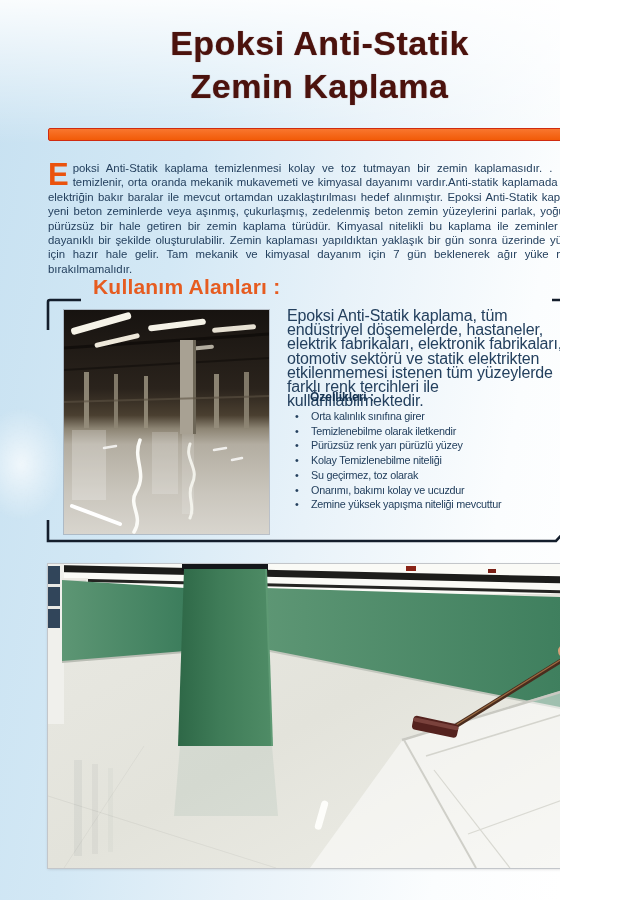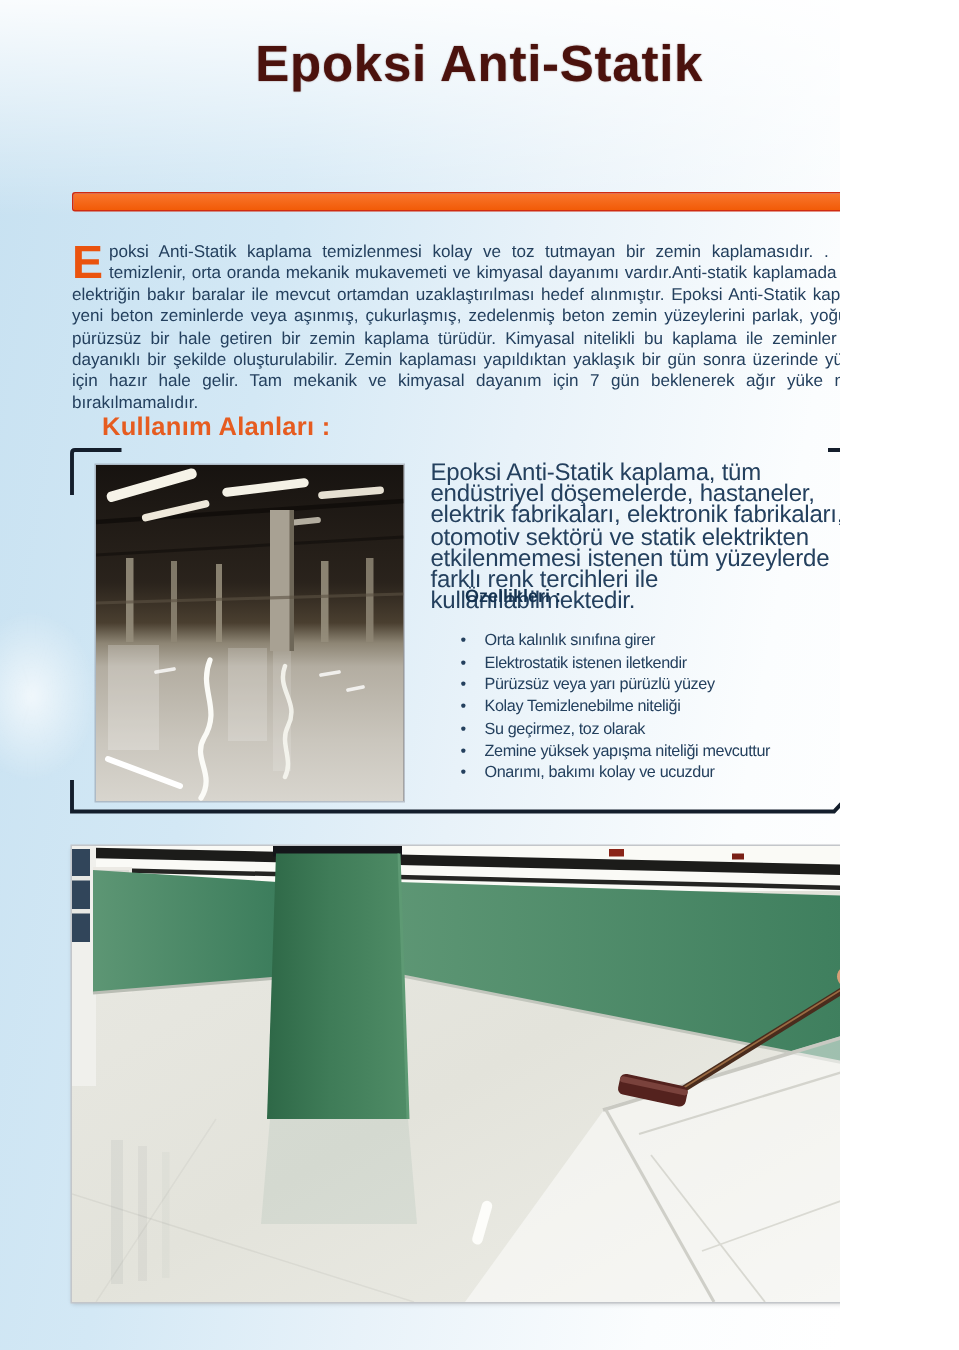--- a/index.html
+++ b/index.html
@@ -16,29 +16,29 @@
     font-size:34px;font-weight:bold;line-height:43px;letter-spacing:.5px;
     text-shadow:0 0 1px rgba(75,18,13,.6);}
   .divider{left:48px;top:128px;width:560px;height:11px;border:1px solid #cf2b10;
     background:linear-gradient(to bottom,#f8762e,#f25b07);border-radius:2px;}
   
   .intro{left:48px;top:161px;width:540px;color:#24405e;font-size:11.4px;
     line-height:14.4px;text-align:justify;margin:0;}
   .dropcap{float:left;color:#ea530e;font-size:31px;line-height:25px;font-weight:bold;
     margin:1px 4px 0 0;}
   
-  .usage-heading{left:68px;top:275px;color:#e65c20;font-size:17px;font-weight:bold;letter-spacing:.2px;text-align:center;}
+  .usage-heading{left:93px;top:275px;color:#e65c20;font-size:21px;font-weight:bold;letter-spacing:.2px;text-align:center;}
   .frame-svg{left:40px;top:290px;}
   .photo1{left:64px;top:310px;width:205px;height:224px;
     box-shadow:inset 0 0 0 2px rgba(42,27,18,.85), 0 0 0 1px rgba(120,120,130,.4);}
   .usage-desc{left:287px;top:309px;width:277px;color:#24405e;font-size:16px;
     line-height:14.2px;letter-spacing:-.15px;margin:0;}
   .features{left:287px;top:390px;width:290px;color:#24405e;}
   .features-heading{font-size:12px;font-weight:bold;color:#143250;margin-bottom:5px;margin-left:23px;}
-  .features ul{list-style:none;margin:16px;padding:0;}
+  .features ul{list-style:none;margin:4px;padding:0;}
   .features li{position:relative;padding-left:20px;font-size:10.8px;line-height:14.7px;
     letter-spacing:-.25px;white-space:nowrap;}
   .features li::before{content:"\2022";position:absolute;left:4px;top:0;color:#24405e;}
   
   .photo2{left:48px;top:564px;width:542px;height:304px;
     box-shadow:0 0 0 1px #c3c6ca, 0 1px 3px rgba(0,0,0,.18);}
   
   .sidebar-svg{left:594px;top:0;}
   .slogan{left:487px;top:745px;width:280px;height:26px;transform:rotate(-90deg);
     text-align:center;font-family:"Liberation Serif",serif;font-style:italic;
@@ -51,20 +51,21 @@
     background:radial-gradient(ellipse at 45% 50%, rgba(255,255,255,.7) 0%, rgba(255,255,255,.25) 45%, rgba(255,255,255,0) 72%);
     filter:blur(1px);}
 </style>
 </head>
 <body>
 
 <div class="page">
 
   <div class="abs title">
     <div>Epoksi Anti-Statik</div>
+    <div>Zemin Kaplama</div>
   </div>
   <div class="abs divider"></div>
 
   <p class="abs intro">
     <span class="dropcap">E</span>
     <span>poksi Anti-Statik kaplama temizlenmesi kolay ve toz tutmayan bir zemin kaplamasıdır. . Kolay temizlenir, orta oranda mekanik mukavemeti ve kimyasal dayanımı vardır.Anti-statik kaplamada statik elektriğin bakır baralar ile mevcut ortamdan uzaklaştırılması hedef alınmıştır. Epoksi Anti-Statik kaplama, yeni beton zeminlerde veya aşınmış, çukurlaşmış, zedelenmiş beton zemin yüzeylerini parlak, yoğun ve pürüzsüz bir hale getiren bir zemin kaplama türüdür. Kimyasal nitelikli bu kaplama ile zeminler hızlı, dayanıklı bir şekilde oluşturulabilir. Zemin kaplaması yapıldıktan yaklaşık bir gün sonra üzerinde yürüme için hazır hale gelir. Tam mekanik ve kimyasal dayanım için 7 gün beklenerek ağır yüke maruz bırakılmamalıdır.</span>
   </p>
 
   <div class="abs usage-heading">Kullanım Alanları :</div>
 
@@ -111,26 +112,26 @@
       <path d="M 150,140 l 12,-2 M 168,150 l 10,-2 M 40,138 l 12,-2" stroke="#ffffff" stroke-width="2.5" stroke-linecap="round" opacity=".8"></path>
     </svg>
   </div>
 
   <p class="abs usage-desc">Epoksi Anti-Statik kaplama, tüm endüstriyel döşemelerde, hastaneler, elektrik fabrikaları, elektronik fabrikaları, otomotiv sektörü ve statik elektrikten etkilenmemesi istenen tüm yüzeylerde farklı renk tercihleri ile kullanılabilmektedir.</p>
 
   <div class="abs features">
     <div class="features-heading">Özellikleri :</div>
     <ul>
         <li><span>Orta kalınlık sınıfına girer</span></li>
-        <li><span>Elektrostatik istenen iletkendir</span></li>
-        <li><span>Pürüzsüz veya yarı pürüzlü yüzey</span></li>
+        <li><span>Temizlenebilme olarak iletkendir</span></li>
+        <li><span>Pürüzsüz renk yarı pürüzlü yüzey</span></li>
         <li><span>Kolay Temizlenebilme niteliği</span></li>
         <li><span>Su geçirmez, toz olarak</span></li>
+        <li><span>Onarımı, bakımı kolay ve ucuzdur</span></li>
         <li><span>Zemine yüksek yapışma niteliği mevcuttur</span></li>
-        <li><span>Onarımı, bakımı kolay ve ucuzdur</span></li>
       </ul>
   </div>
 
   <div class="abs photo2">
     <svg width="542" height="304" viewBox="0 0 542 304">
       <defs>
         <linearGradient id="floorg" x1="0" y1="0" x2="1" y2="1">
           <stop offset="0" stop-color="#e9e9e3"></stop>
             <stop offset=".5" stop-color="#e3e3db"></stop>
             <stop offset="1" stop-color="#efefe9"></stop>

